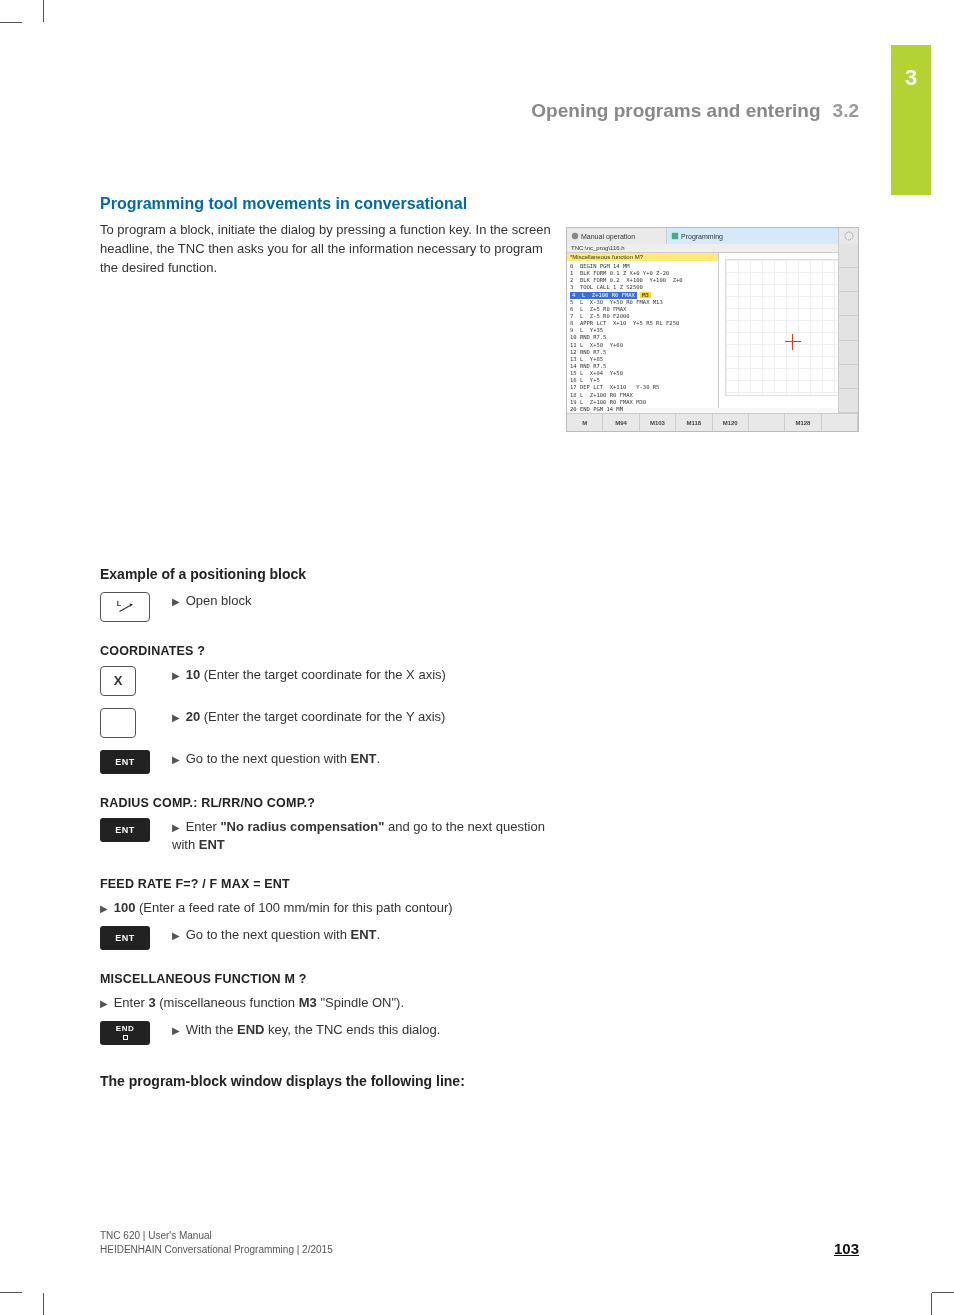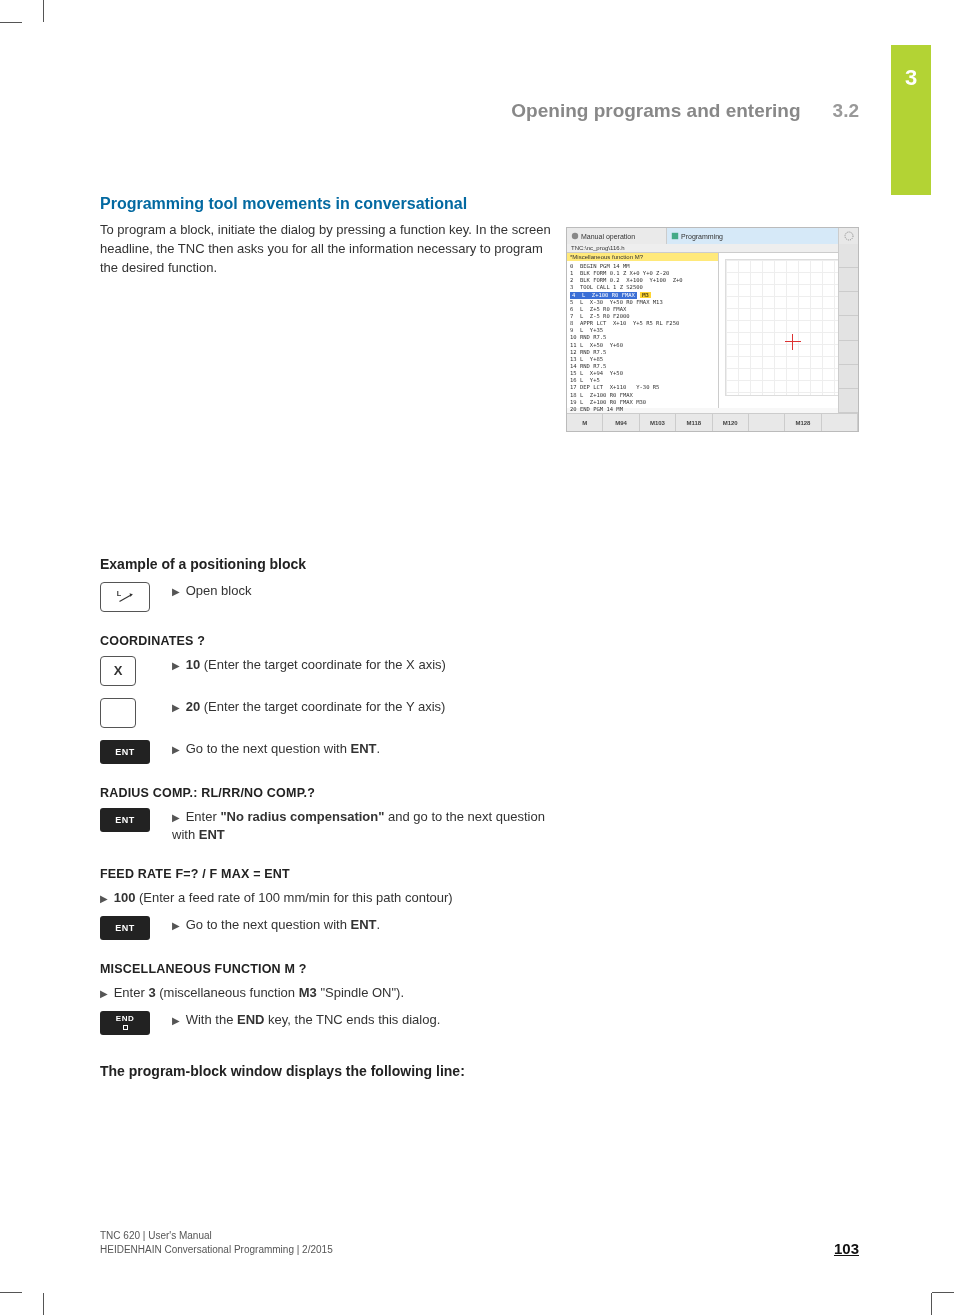--- a/index.html
+++ b/index.html
@@ -34,21 +34,21 @@
   .tab-num { color: #fff; font-size: 22px; font-weight: bold; }
 
   .header-row {
     position: absolute;
     top: 100px;
     left: 100px;
     right: 95px;
     display: flex;
     justify-content: flex-end;
     align-items: baseline;
-    gap: 32px;
+    gap: 12px;
     color: #888;
     font-weight: bold;
   }
   .header-title { font-size: 19px; }
   .header-num { font-size: 19px; color: #999; text-align: right; }
 
   .content {
     position: absolute;
     top: 195px;
     left: 100px;
@@ -83,21 +83,21 @@
   .ss-cursor { position:absolute; left:50%; top:55%; width:8px; height:8px; }
   .ss-cursor::before{content:"";position:absolute;left:3px;top:-4px;width:1px;height:16px;background:#d33;}
   .ss-cursor::after{content:"";position:absolute;top:3px;left:-4px;height:1px;width:16px;background:#d33;}
   .ss-sidebar { position:absolute; right:0; top:16px; bottom:18px; width:20px; display:flex; flex-direction:column;}
   .ss-side-btn { flex:1; background:#e3e3e3; border-bottom:1px solid #ccc; border-left:1px solid #ccc;}
   .ss-softkeys { position:absolute; bottom:0; left:0; right:0; height:18px; display:flex; background:#e8e8e8; border-top:1px solid #ccc;}
   .ss-sk { flex:1; border-right:1px solid #ccc; font-size:6px; display:flex; align-items:center; justify-content:center; color:#444; font-weight:bold;}
 
   .section-gap { height: 250px; }
 
-  .h3 { font-size: 14px; font-weight: bold; color: #222; margin-top: 18px; margin-bottom: 10px; }
+  .h3 { font-size: 14px; font-weight: bold; color: #222; margin-top: 28px; margin-bottom: 10px; }
   .prompt { font-size: 12.5px; font-weight: bold; color: #222; margin-top: 22px; margin-bottom: 8px; letter-spacing: 0.2px; }
 
   .step-row { display: flex; align-items: flex-start; gap: 22px; margin-bottom: 12px; }
   .key-col { width: 50px; flex-shrink: 0; }
   .step-text { font-size: 13px; line-height: 1.45; flex: 1; max-width: 380px; }
   .step-text .tri { color: #555; margin-right: 6px; font-size: 10px; }
   .bullet-line { font-size: 13px; line-height: 1.45; margin-bottom: 8px; }
   .bullet-line .tri { color: #555; margin-right: 6px; font-size: 10px; }
 
   .key-outline {

